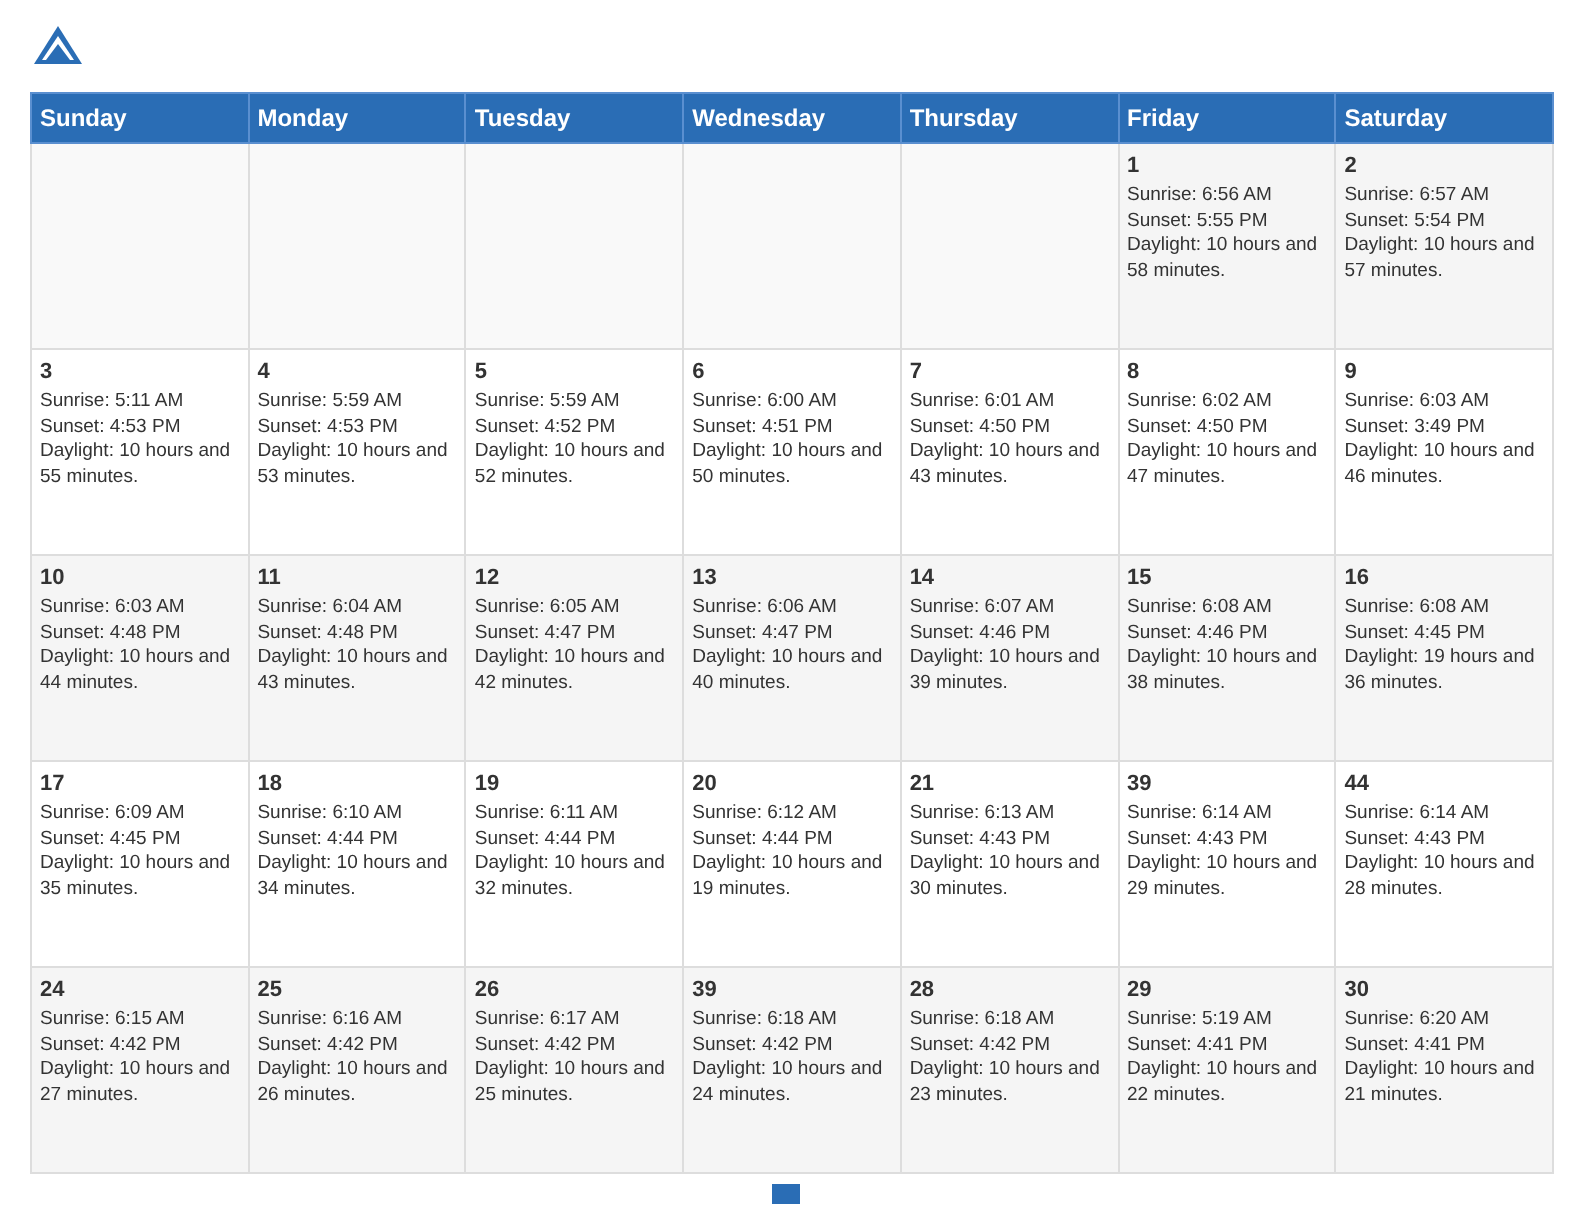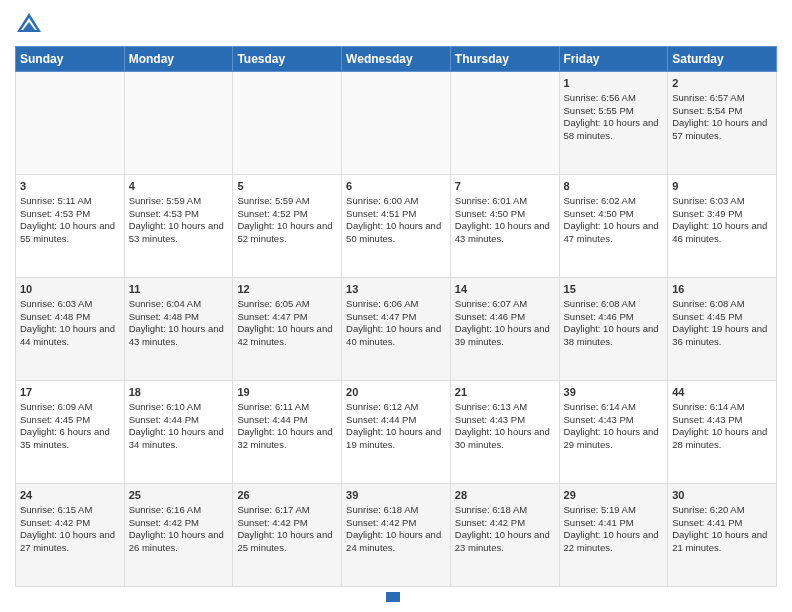--- a/index.html
+++ b/index.html
@@ -253,21 +253,21 @@
             <div>Sunrise: 6:08 AM</div>
             <div>Sunset: 4:45 PM</div>
             <div>Daylight: 19 hours and 36 minutes.</div>
           </td>
         </tr>
         <tr>
           <td>
             <span class="day-num">17</span>
             <div>Sunrise: 6:09 AM</div>
             <div>Sunset: 4:45 PM</div>
-            <div>Daylight: 6 hours and 35 minutes.</div>
+            <div>Daylight: 10 hours and 35 minutes.</div>
           </td>
           <td>
             <span class="day-num">18</span>
             <div>Sunrise: 6:10 AM</div>
             <div>Sunset: 4:44 PM</div>
             <div>Daylight: 10 hours and 34 minutes.</div>
           </td>
           <td>
             <span class="day-num">19</span>
             <div>Sunrise: 6:11 AM</div>

